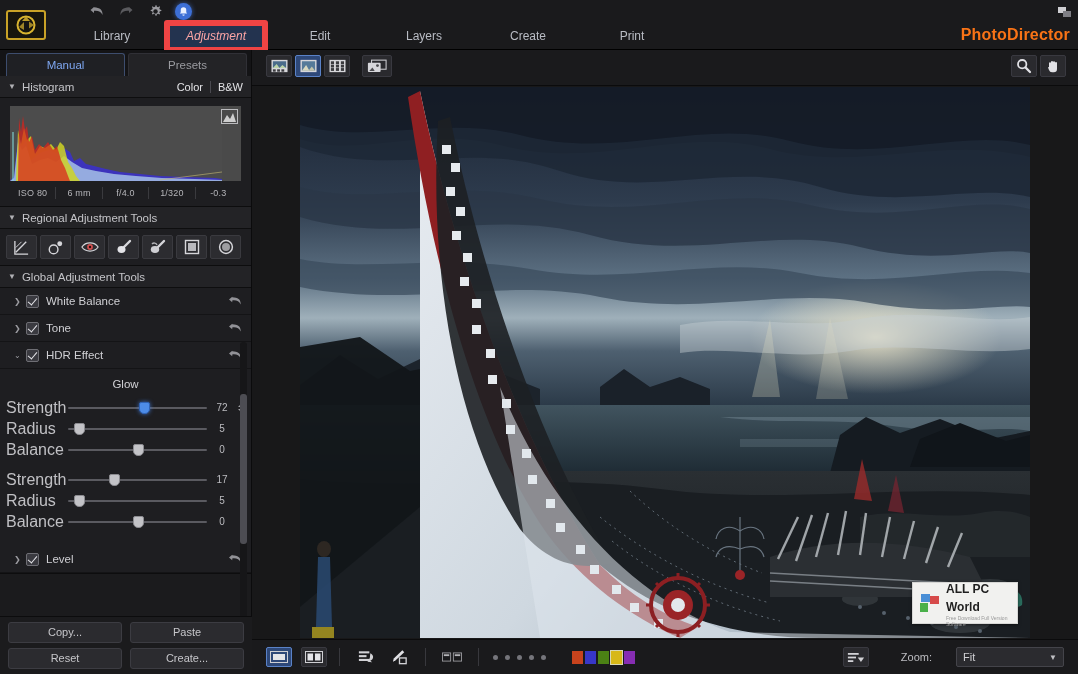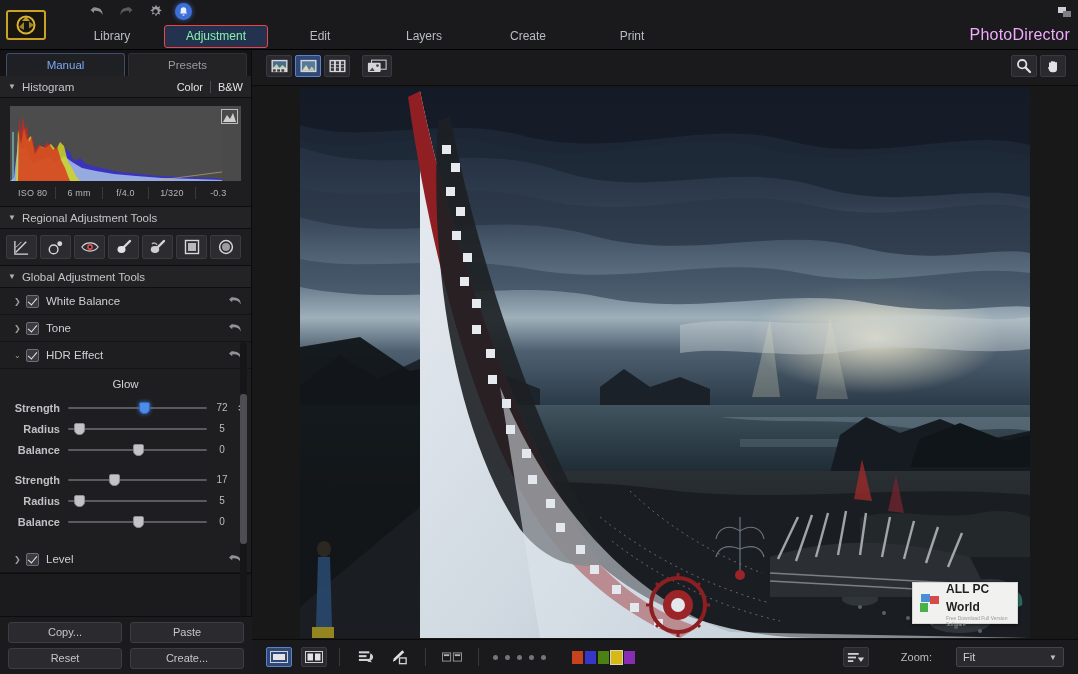--- a/index.html
+++ b/index.html
@@ -30,25 +30,26 @@
   .icon-row-top { position: absolute; left: 88px; top: 0px; height: 22px; display: flex; align-items: center; gap: 11px; }
   .tb-ic { width: 18px; height: 18px; display: flex; align-items: center; justify-content: center; cursor: pointer; }
   .tb-ic.hl { background: #3d6fd6; border-radius: 50%; width: 17px; height: 17px; box-shadow: 0 0 5px rgba(70,120,220,.7); }
 
   .menutabs { position: absolute; left: 60px; top: 24px; height: 24px; display: flex; align-items: center; }
   .mtab {
     font-size: 12px; color: #b9bcc4; padding: 4px 0; width: 104px; text-align: center;
     cursor: pointer; border-radius: 3px; line-height: 15px;
   }
   .mtab.active {
-    color: #86efac; background: #23334f; border: 1px solid #ef4444;
+    color: #fca5a5; background: #23334f; border: 6px solid #ef4444;
     padding: 3px 0;
+    font-style: italic;
   }
   .brand {
-    position: absolute; right: 8px; top: 26px; font-size: 16px; color: #f0abfc; letter-spacing: .2px;
+    position: absolute; right: 8px; top: 26px; font-size: 16px; color: #f97316; letter-spacing: .2px; font-weight: bold;
   }
   .win-restore { position: absolute; right: 6px; top: 4px; width: 14px; height: 11px; cursor: pointer; }
 
   
   .leftpanel {
     position: absolute; left: 0; top: 50px; width: 252px; height: 624px;
     background: #1b1b1d; border-right: 1px solid #0b0b0c;
   }
   .mp-tabs { display: flex; height: 26px; padding: 3px 4px 0 6px; gap: 3px; background:#141416; }
   .mp-tab {
@@ -100,21 +101,21 @@
     margin-right: 7px; position: relative; cursor: pointer; flex: none;
   }
   .chk:after {
     content: ""; position: absolute; left: 3px; top: 0px; width: 4px; height: 8px;
     border: solid #e6e6ea; border-width: 0 1.6px 1.6px 0; transform: rotate(40deg);
   }
   .reset-ic { margin-left: auto; cursor: pointer; opacity: .8; }
 
   .sub-title { text-align: center; font-size: 11.5px; color: #d2d2d6; padding: 9px 0 7px; background: #1e1e21; }
   .sl-row { display: flex; align-items: center; height: 21px; padding: 0 4px 0 6px; background: #1e1e21; }
-  .sl-label { width: 62px; text-align: right; font-size: 11px; color: #c0c0c4; padding-right: 8px; font-weight: bold; }
+  .sl-label { width: 62px; font-size: 16px; color: #c0c0c4; padding-right: 8px; }
   .sl-track { position: relative; flex: 1; height: 16px; }
   .sl-line { position: absolute; left: 0; right: 0; top: 7px; height: 2px; background: #5a5a60; border-radius: 1px; }
   .sl-knob {
     position: absolute; top: 2px; width: 11px; height: 12px; margin-left: -5px;
     background: #c3c3c7; border-radius: 2px 2px 5px 5px; border: 1px solid #8b8b90; cursor: pointer;
   }
   .sl-knob.active { background: #4d8ce8; border-color: #2f62b4; box-shadow: 0 0 4px rgba(70,130,230,.8); }
   .sl-val { width: 30px; text-align: center; font-size: 10px; color: #bcbcc0; }
   .spin { width: 10px; display: flex; flex-direction: column; align-items: center; justify-content: center; gap: 2px; }
   .spin i { display:block; width:0;height:0;border-left:4px solid transparent;border-right:4px solid transparent; cursor:pointer; }

